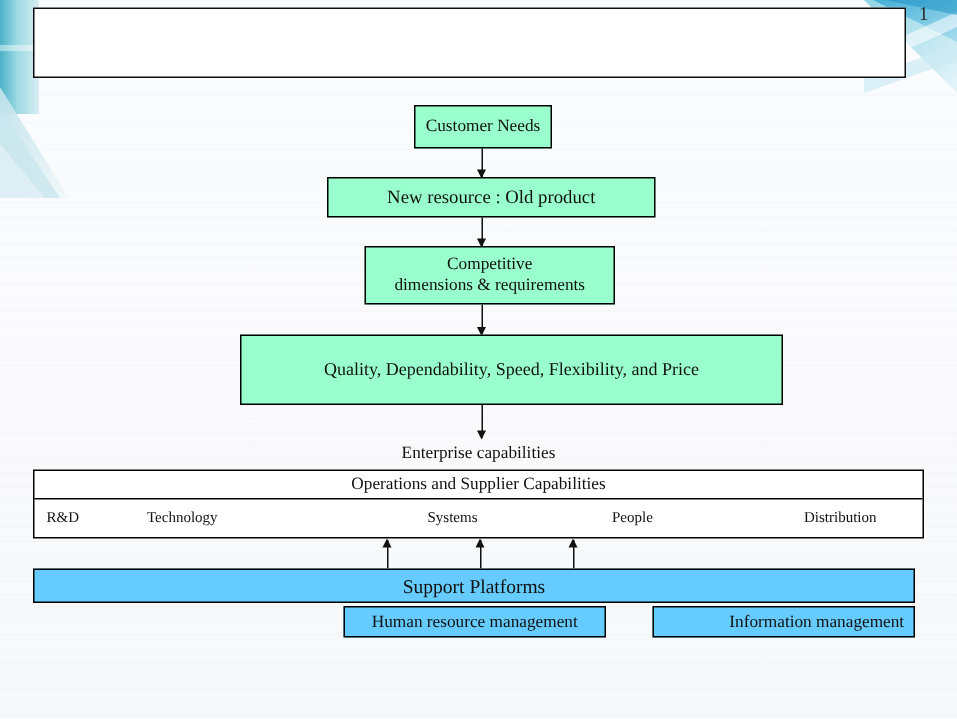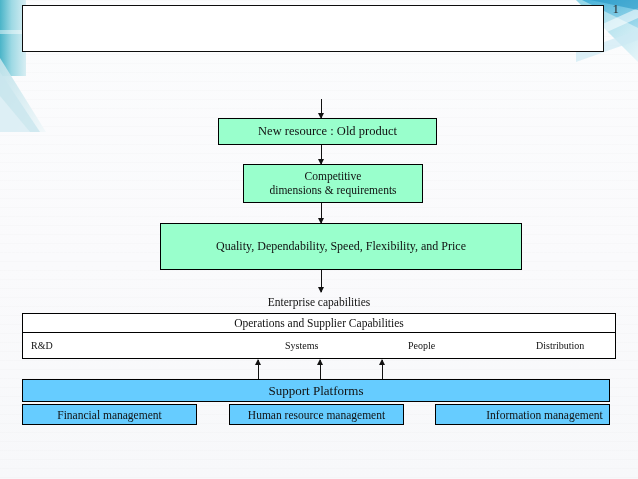--- a/index.html
+++ b/index.html
@@ -50,21 +50,21 @@
     text-align:center;line-height:1.18;
     font-family:"Liberation Serif", serif;
     color:#111;
   }
   .green{background:#99FFCC;}
   .blue{background:#66CCFF;}
 
   
   #box-customer-needs{left:276px;top:70px;width:92px;height:29px;font-size:11.5px;}
   #box-new-old-product{left:218px;top:118px;width:219px;height:27px;font-size:12.5px;}
-  #box-competitive{left:243px;top:164px;width:180px;height:39px;font-size:11.5px;}
+  #box-competitive{left:243px;top:164px;width:167px;height:39px;font-size:11.5px;}
   #box-quality{left:160px;top:223px;width:362px;height:47px;font-size:12px;}
 
   
   .arrow{position:absolute;width:1px;background:#111;}
   .arrow::after{
     content:"";position:absolute;left:-3.2px;bottom:-1px;
     width:0;height:0;
     border-left:3.7px solid transparent;
     border-right:3.7px solid transparent;
     border-top:6px solid #111;
@@ -172,20 +172,21 @@
     <path d="M6 0 L62 0 L62 28 Z" fill="url(#rg2)" opacity="0.85"></path>
     <path d="M0 36 L62 8 L62 18 L0 46 Z" fill="#ffffff" opacity="0.55"></path>
     <path d="M0 52 L62 30 L62 40 L0 62 Z" fill="#cdeaf3" opacity="0.7"></path>
     <path d="M14 0 L62 0 L62 10 Z" fill="#1f93c4" opacity="0.55"></path>
   </svg>
 
   <div id="page-number">1</div>
 
   <div id="title-bar"></div>
 
+  <div class="box green" id="box-customer-needs">Customer Needs</div>
   <div class="arrow" id="arrow-1"></div>
 
   <div class="box green" id="box-new-old-product">New resource : Old  product</div>
   <div class="arrow" id="arrow-2"></div>
 
   <div class="box green" id="box-competitive">
     <span>
       <span>Competitive</span><br>
       <span>dimensions &amp; requirements</span>
     </span>
@@ -194,28 +195,28 @@
 
   <div class="box green" id="box-quality">Quality, Dependability, Speed, Flexibility, and Price</div>
   <div class="arrow" id="arrow-4"></div>
 
   <div id="label-enterprise">Enterprise capabilities</div>
 
   <div id="ops-table">
     <div id="ops-header">Operations and Supplier Capabilities</div>
     <div id="ops-row">
       <div class="ops-cell" id="ops-cell-0">R&amp;D</div>
+      <div class="ops-cell" id="ops-cell-1">Technology</div>
       <div class="ops-cell" id="ops-cell-2">Systems</div>
       <div class="ops-cell" id="ops-cell-3">People</div>
       <div class="ops-cell" id="ops-cell-4">Distribution</div>
     </div>
   </div>
 
   <div class="arrow-up" id="arrow-up-1"></div>
   <div class="arrow-up" id="arrow-up-2"></div>
   <div class="arrow-up" id="arrow-up-3"></div>
 
   <div class="box blue" id="box-support-platforms">Support Platforms</div>
-  <div class="sub-platform" id="plat-0">Financial management</div>
   <div class="sub-platform" id="plat-1">Human resource management</div>
   <div class="sub-platform" id="plat-2">Information management</div>
 
 </div>
 
 </body></html>

